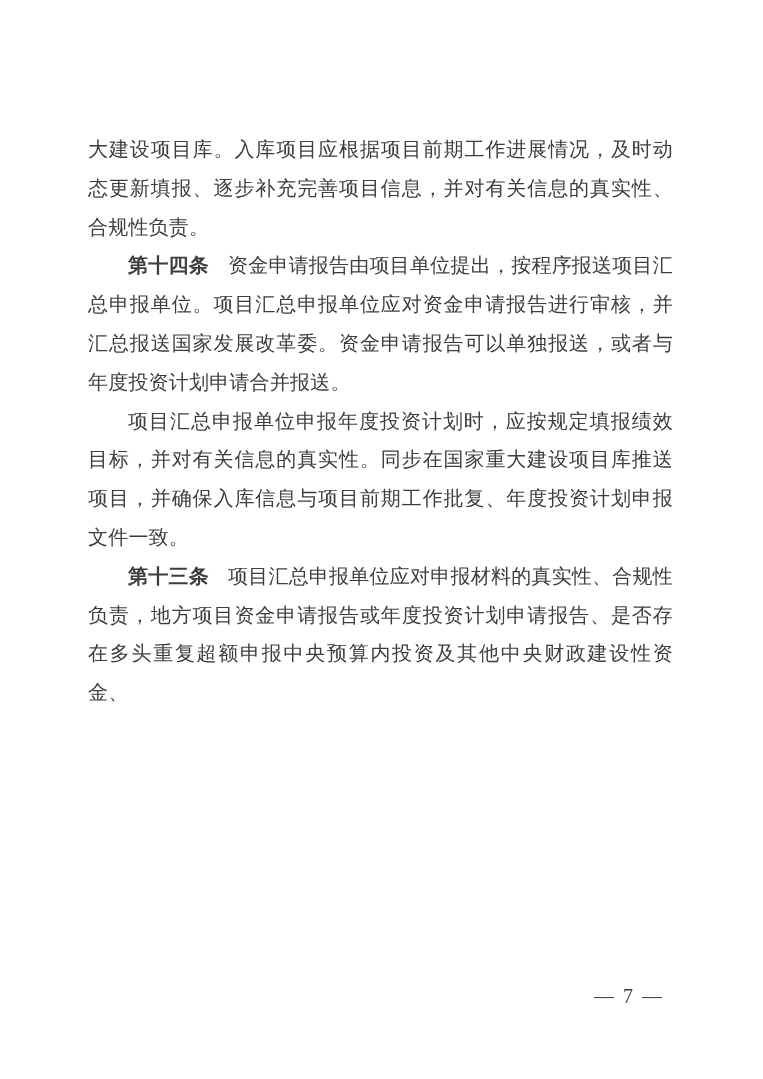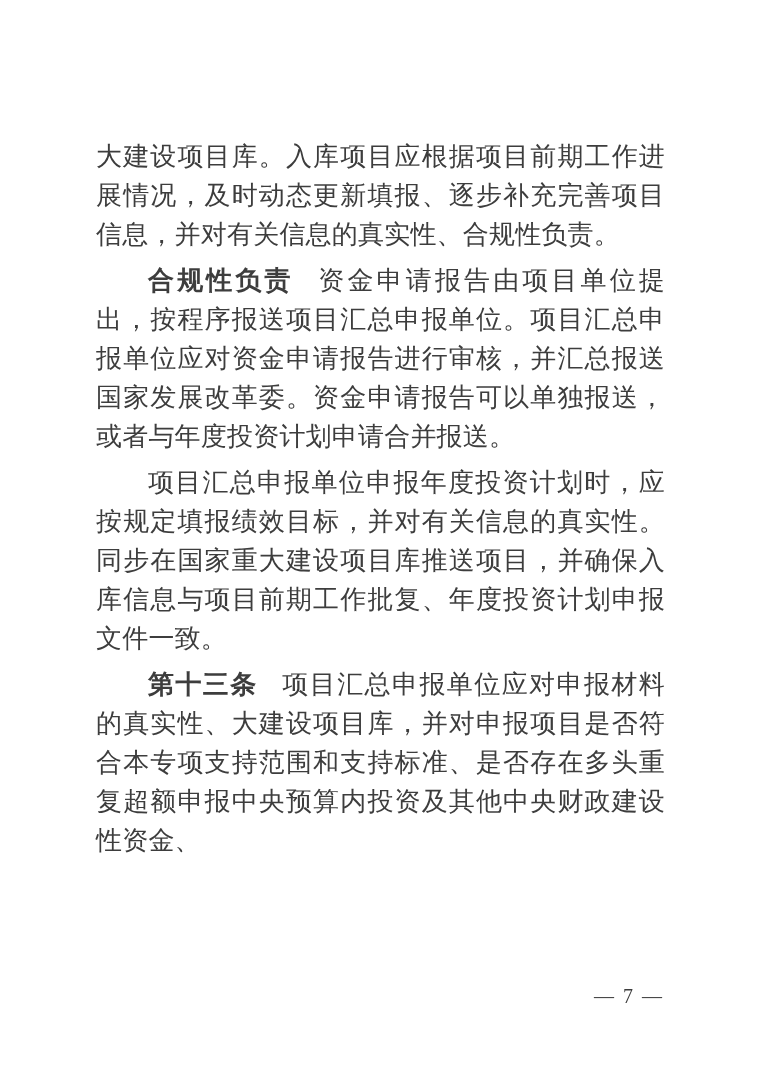--- a/index.html
+++ b/index.html
@@ -15,22 +15,22 @@
     font-family: "Liberation Serif", "DejaVu Serif", serif;
   }
   .page {
     position: absolute;
     left: 88px;
     top: 130px;
     width: 585px;
     color: #3d3d3d;
   }
   .para {
-    margin: 8px;
-    font-size: 26px;
+    margin: 0;
+    font-size: 20px;
     line-height: 38.8px;
     text-align: justify;
     text-justify: inter-ideograph;
     letter-spacing: 0.2px;
     word-break: break-all;
   }
   .para.indent {
     text-indent: 2em;
   }
   .lead {
@@ -47,21 +47,21 @@
     letter-spacing: 2px;
     white-space: nowrap;
   }
 </style>
 </head>
 <body>
 
 <main class="page">
   <p class="para">大建设项目库。入库项目应根据项目前期工作进展情况，及时动态更新填报、逐步补充完善项目信息，并对有关信息的真实性、合规性负责。</p>
 
-  <p class="para indent"><span class="lead">合规性负责</span><span>资金申请报告由项目单位提出，按程序报送项目汇总申报单位。项目汇总申报单位应对资金申请报告进行审核，并汇总报送国家发展改革委。资金申请报告可以单独报送，或者与年度投资计划申请合并报送。</span></p>
+  <p class="para indent"><span class="lead">第十四条</span><span>资金申请报告由项目单位提出，按程序报送项目汇总申报单位。项目汇总申报单位应对资金申请报告进行审核，并汇总报送国家发展改革委。资金申请报告可以单独报送，或者与年度投资计划申请合并报送。</span></p>
 
 
   <p class="para indent">项目汇总申报单位申报年度投资计划时，应按规定填报绩效目标，并对有关信息的真实性。同步在国家重大建设项目库推送项目，并确保入库信息与项目前期工作批复、年度投资计划申报文件一致。</p>
 
-  <p class="para indent"><span class="lead">第十三条</span><span>项目汇总申报单位应对申报材料的真实性、大建设项目库，并对申报项目是否符合本专项支持范围和支持标准、是否存在多头重复超额申报中央预算内投资及其他中央财政建设性资金、</span></p>
+  <p class="para indent"><span class="lead">第十三条</span><span>项目汇总申报单位应对申报材料的真实性、合规性负责，地方项目资金申请报告或年度投资计划申请报告、是否存在多头重复超额申报中央预算内投资及其他中央财政建设性资金、</span></p>
 </main>
 
 <div class="page-number">— 7 —</div>
 
 </body></html>

